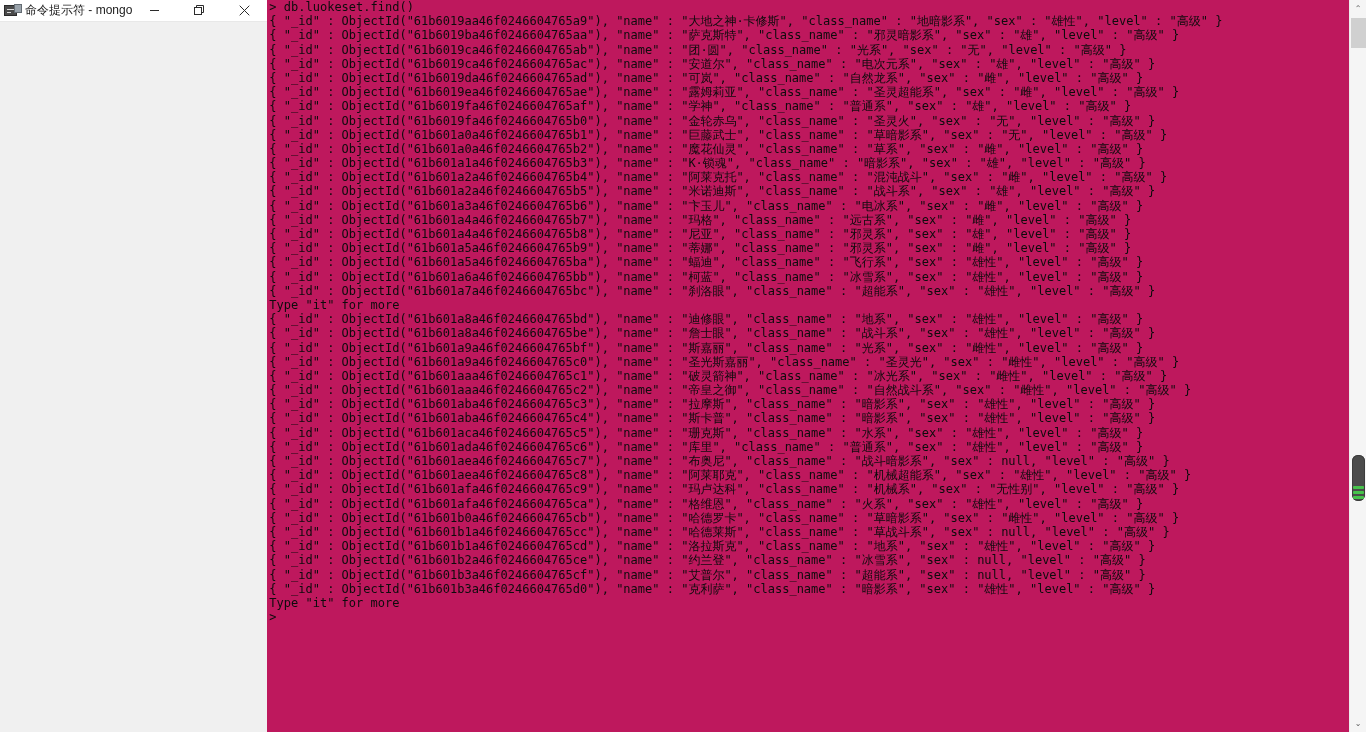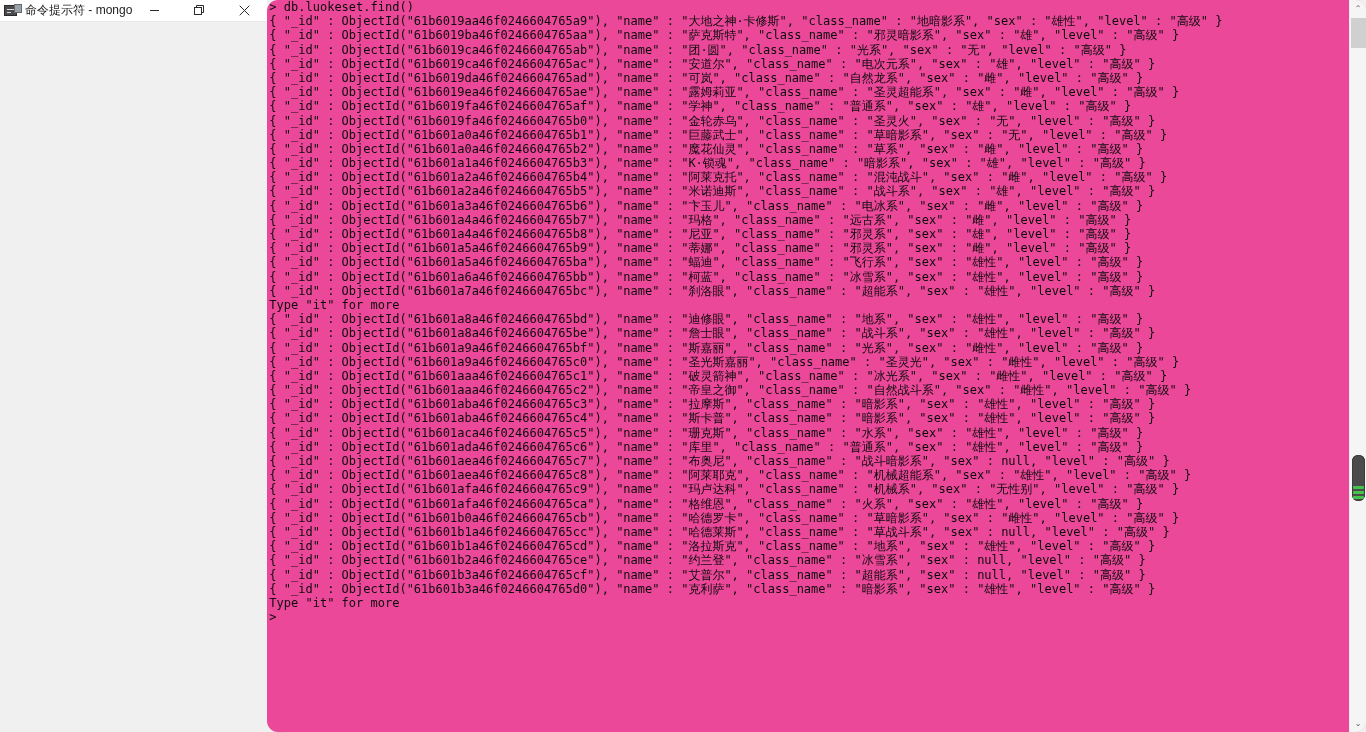--- a/index.html
+++ b/index.html
@@ -90,22 +90,21 @@
     position: relative;
   }
   .win-btn svg { display: block; }
 
   
   .console-area {
     flex: 1 1 auto;
     display: flex;
     position: relative;
     overflow: hidden;
-    background: #ec4899;
-    border-radius: 11px;
+    background: #be185d;
   }
   .console-text {
     flex: 1 1 auto;
     padding: 0 0 0 0;
     overflow: hidden;
     position: relative;
   }
   .line {
     font-family: "DejaVu Sans Mono", "Liberation Mono", monospace;
     font-size: 12px;

